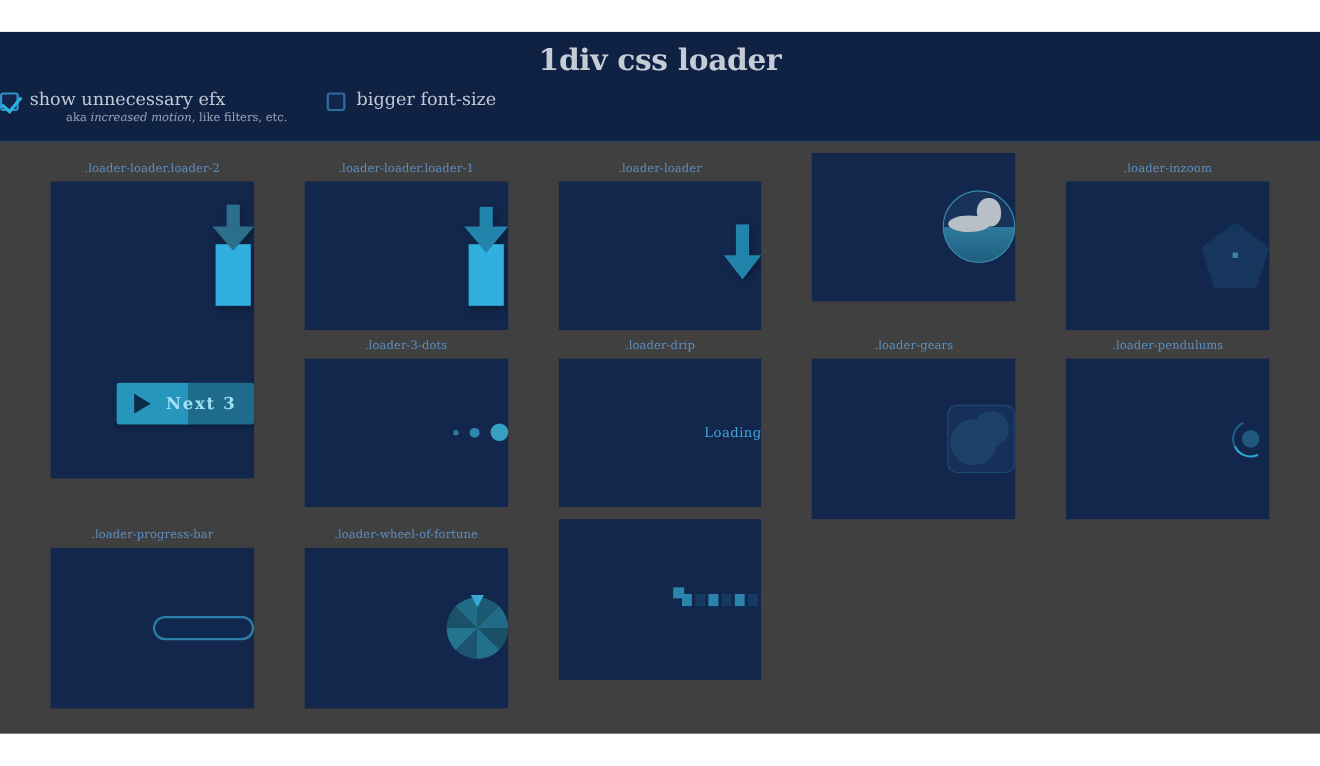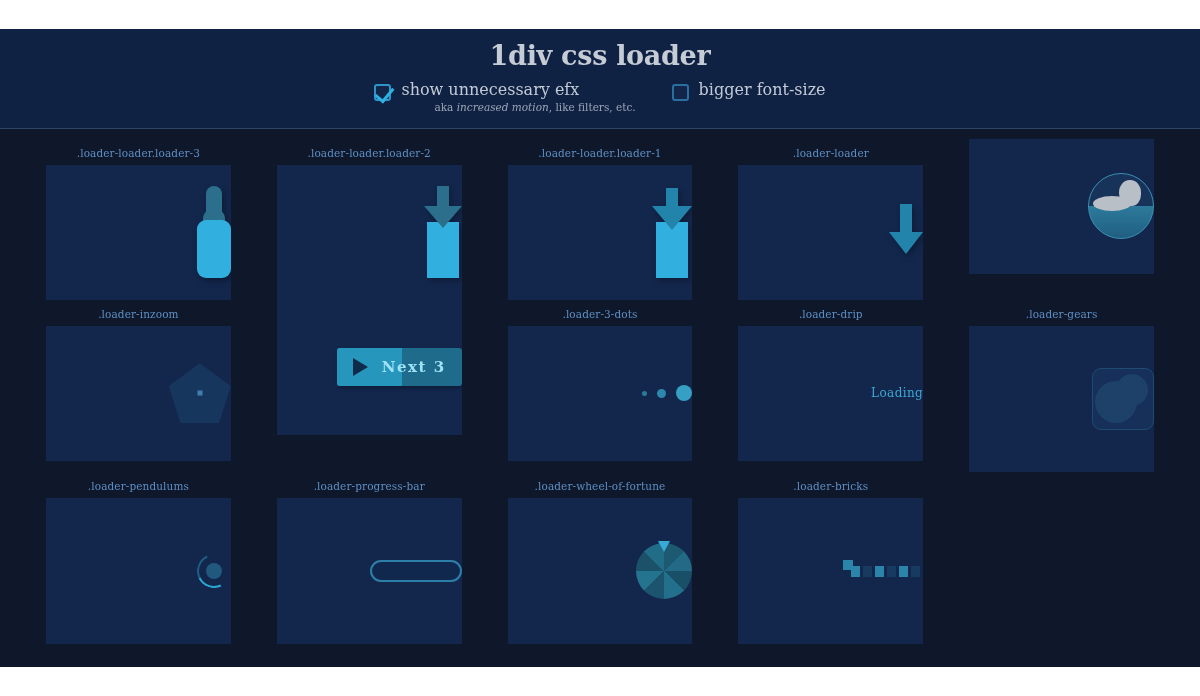--- a/index.html
+++ b/index.html
@@ -8,21 +8,21 @@
     margin: 0; padding: 0;
     width: 1200px; height: 696px;
     background: #ffffff;
     font-family: "DejaVu Serif", "Liberation Serif", serif;
     overflow: hidden;
   }
   #app {
     position: absolute;
     left: 0; top: 29px;
     width: 1200px; height: 638px;
-    background: #0f172a;
+    background: #404040;
     overflow: hidden;
   }
   
   .header {
     width: 100%;
     padding: 12px 0 14px 0;
     border-bottom: 1px solid #2d4464;
     background: #102244;
   }
   .title {
@@ -30,21 +30,21 @@
     font-family: "DejaVu Serif", "Liberation Serif", serif;
     font-weight: bold;
     font-size: 27px;
     letter-spacing: -0.3px;
     color: #c6ccd6;
     margin: 0 0 10px 0;
     line-height: 1.1;
   }
   .options {
     display: flex;
-    justify-content: center;
+    justify-content: flex-start;
     align-items: flex-start;
     gap: 36px;
   }
   .opt { display: flex; align-items: flex-start; gap: 10px; }
   .cbox {
     width: 17px; height: 17px;
     border: 2px solid #2a6fa0;
     border-radius: 3px;
     background: #13264a;
     position: relative;
@@ -373,30 +373,20 @@
         <span class="opt-txt">
           <span class="opt-label">bigger font-size</span>
         </span>
       </div>
 
     </div>
   </div>
 
   <div class="grid">
 
-    <div class="cell r1">
-      <div class="cell-label">.loader-loader.loader-3</div>
-      <div class="stage">
-        <div class="bottle">
-          <span class="neck"></span>
-          <span class="shoulder"></span>
-          <span class="body"></span>
-        </div>
-      </div>
-    </div>
 
     <div class="cell r1">
       <div class="cell-label">.loader-loader.loader-2</div>
       <div class="stage">
         <div class="arrsq2">
           <span class="sq"></span>
           <span class="stem"></span>
           <span class="head"></span>
         </div>
       </div>
@@ -505,21 +495,20 @@
       <div class="cell-label">.loader-wheel-of-fortune</div>
       <div class="stage">
         <div class="wheel">
           <span class="pie"></span>
           <span class="ptr"></span>
         </div>
       </div>
     </div>
 
     <div class="cell r3">
-      <div class="cell-label">.loader-bricks</div>
       <div class="stage">
         <div class="bricks">
           <span class="lead"></span>
           <span class="row">
             <i></i>
             <i class="dim"></i>
             <i></i>
             <i class="dim"></i>
             <i></i>
             <i class="dim"></i>

